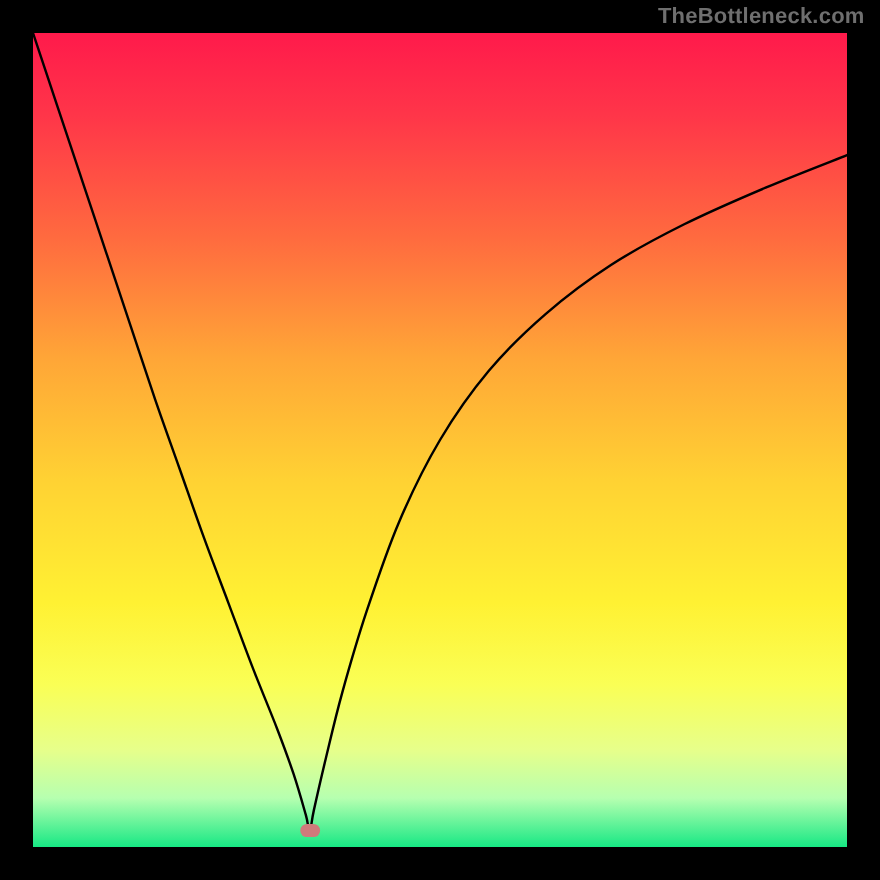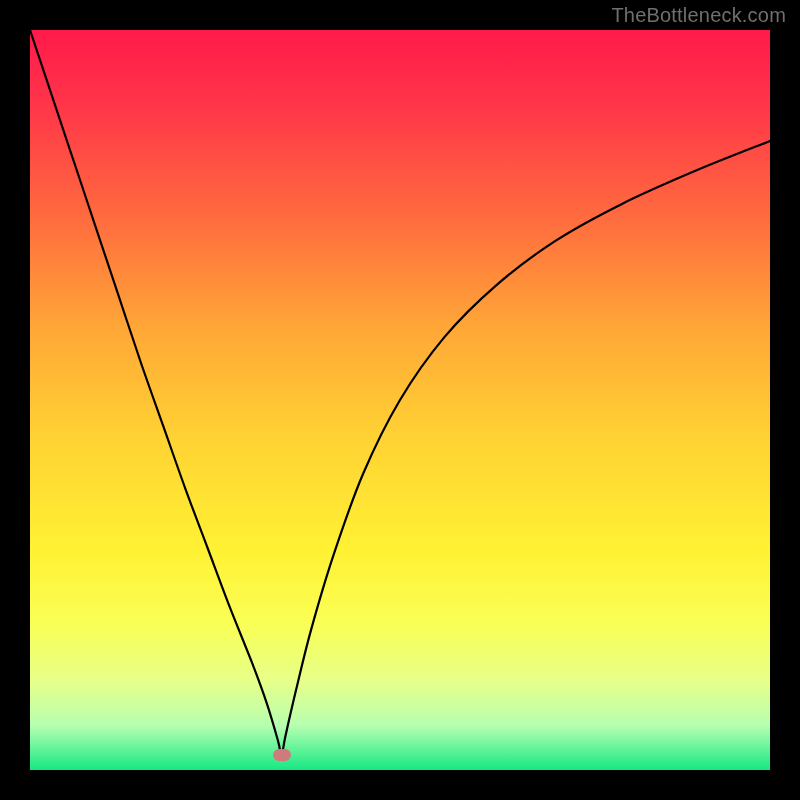--- a/index.html
+++ b/index.html
@@ -18,21 +18,21 @@
     width: 800px;
     height: 800px;
     background: #000;
   }
   .watermark {
     position: absolute;
     top: 4px;
     right: 14px;
     color: #6f6f6f;
     font-size: 20px;
-    font-weight: 400;
+    font-weight: 700;
     letter-spacing: 0.2px;
     user-select: none;
   }
   .plot {
     position: absolute;
     left: 30px;
     top: 30px;
     width: 740px;
     height: 740px;
   }

